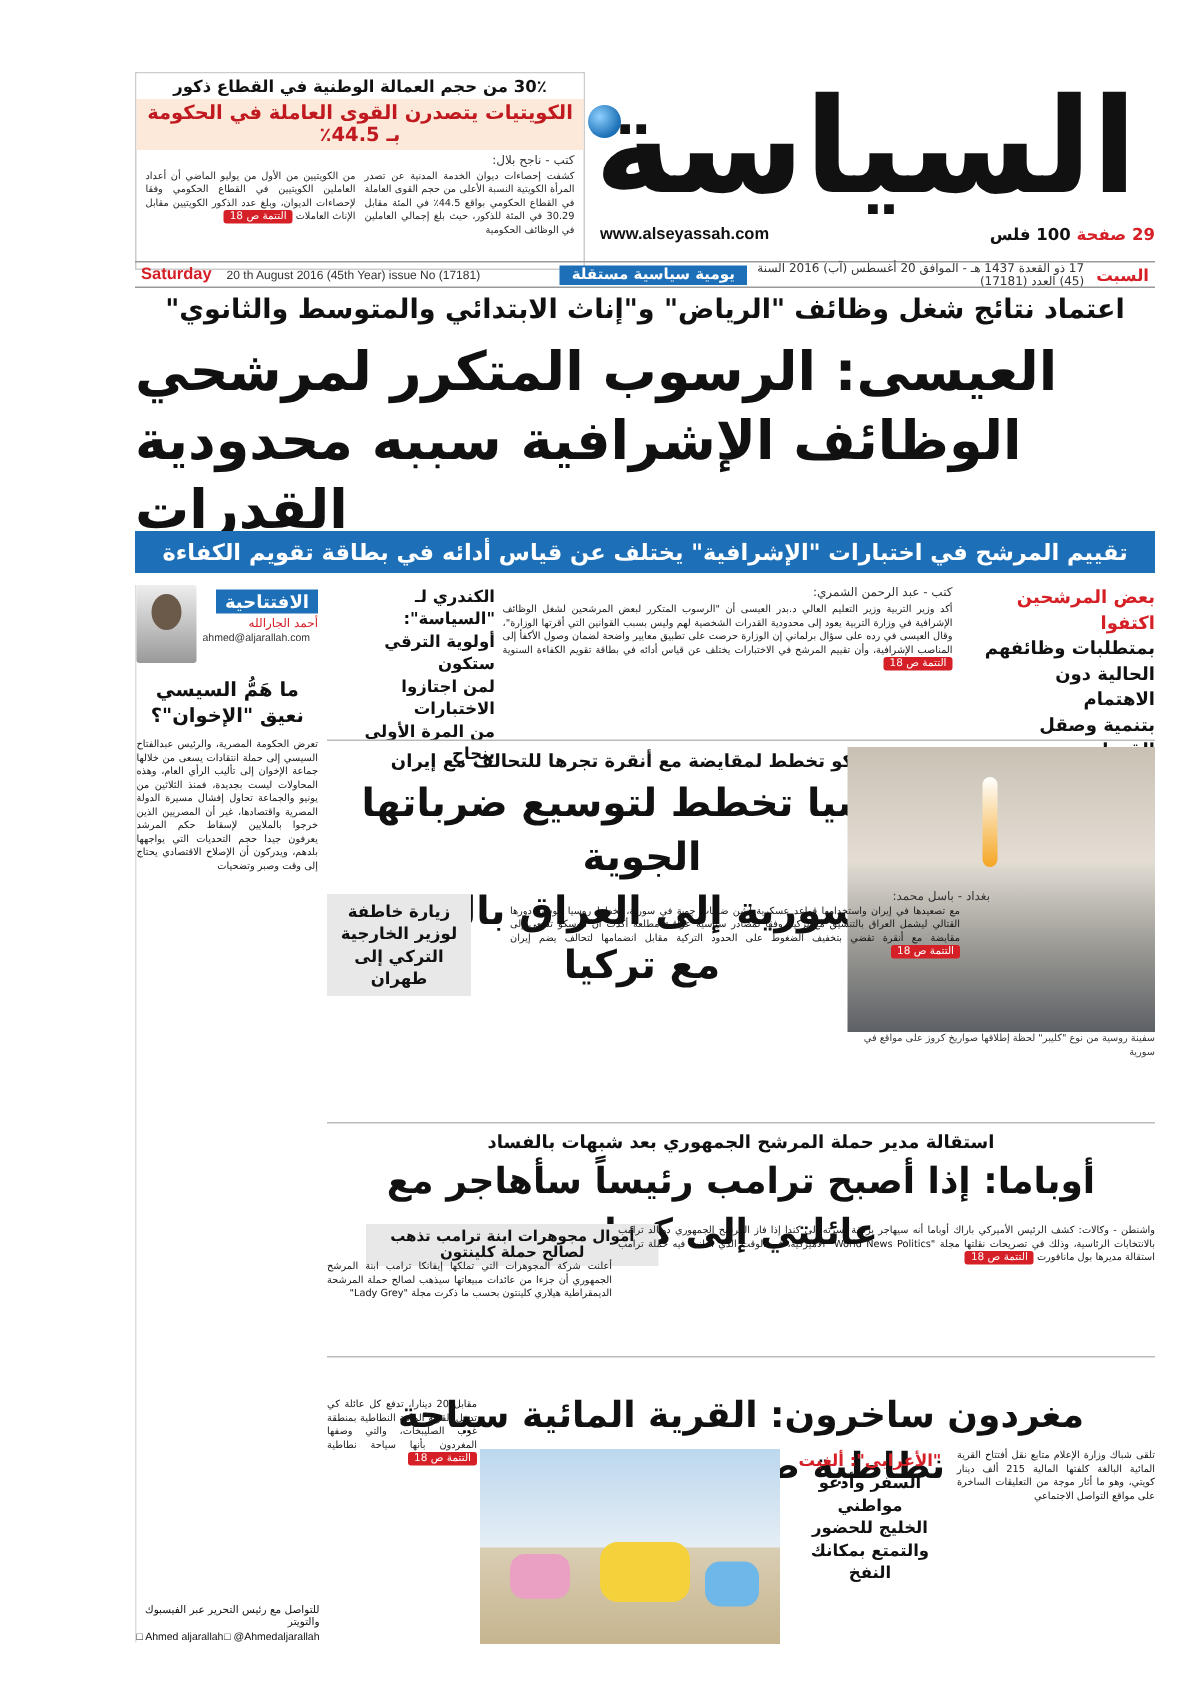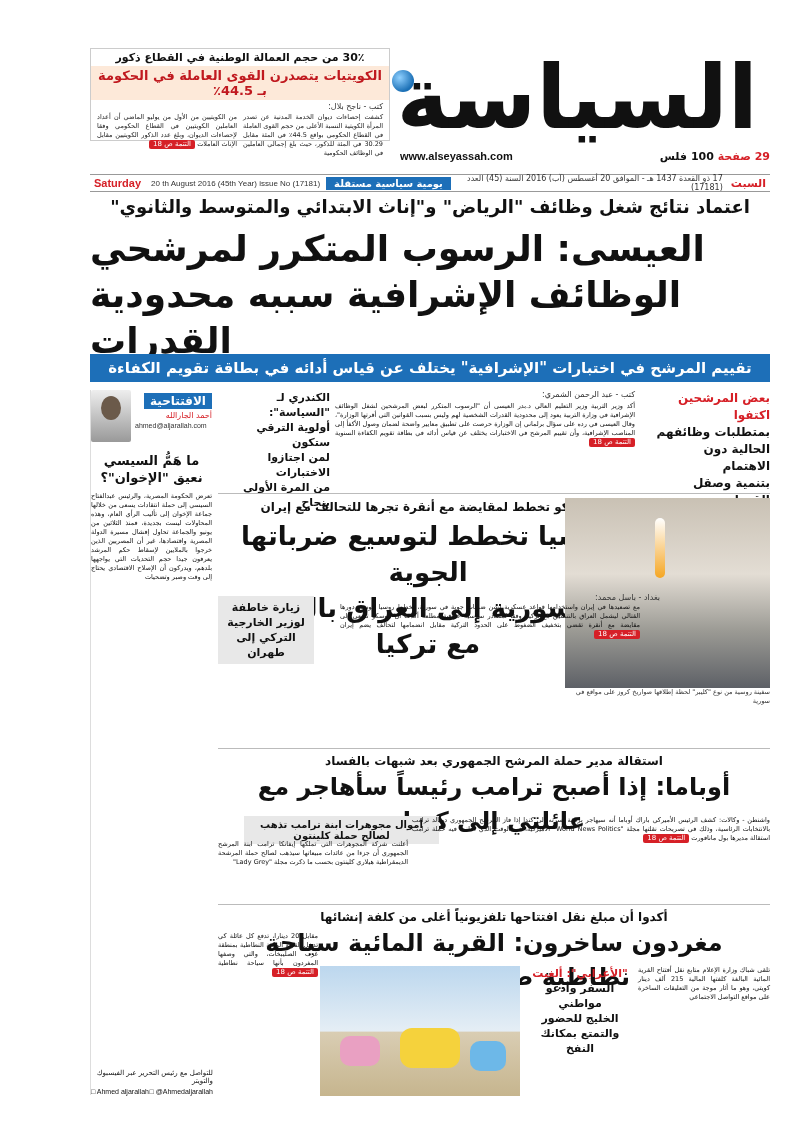--- a/index.html
+++ b/index.html
@@ -10,33 +10,33 @@
   
   .masthead { position: absolute; top: 0; left: 0; width: 680px; height: 125px; }
   .logo-wrap { position: absolute; right: 12px; top: 0; width: 370px; height: 110px; text-align: right; }
   .logo { font-family: "DejaVu Sans", sans-serif; font-weight: 900; font-size: 88px; line-height: 100px; color: #111; letter-spacing: -2px; }
   .globe { position: absolute; top: 22px; left: 4px; width: 22px; height: 22px; border-radius: 50%; background: radial-gradient(circle at 35% 35%, #8fd0ff, #1a6fb5 70%); }
   .site-row { position: absolute; top: 102px; right: 0; width: 370px; height: 20px; display: flex; justify-content: space-between; direction: ltr; }
   .site-url { font-size: 11px; font-weight: bold; font-family: "Liberation Sans", sans-serif; }
   .price { font-size: 11px; font-weight: bold; color: #111; direction: rtl; }
   .price .red { color: #d62027; }
 
-  .promo { position: absolute; left: 0; top: 0; width: 300px; height: 93px; border: 1px solid #ccc; background: #fff; }
+  .promo { position: absolute; left: 0; top: 0; width: 300px; height: 132px; border: 1px solid #ccc; background: #fff; }
   .promo-top { background: #fff; padding: 2px 6px; font-size: 11px; font-weight: bold; text-align: center; }
   .promo-title { background: #fde9d9; color: #c0191f; font-weight: 900; font-size: 13px; text-align: center; padding: 2px 4px; }
   .promo-byline { font-size: 8px; text-align: right; padding: 2px 6px; color: #333; }
   .promo-cols { display: flex; gap: 6px; padding: 0 6px; }
   .promo-cols p { font-size: 6.5px; line-height: 9px; flex: 1; text-align: justify; color: #222; }
   .more-badge { display: inline-block; background: #d62027; color: #fff; font-size: 7px; padding: 0 4px; border-radius: 2px; }
 
   
   .datebar { position: absolute; top: 126px; left: 0; width: 680px; height: 18px; border-top: 1px solid #999; border-bottom: 1px solid #999; display: flex; align-items: center; font-size: 8px; }
   .datebar .day-ar { color: #d62027; font-weight: bold; font-size: 11px; padding: 0 4px; }
   .datebar .hijri { flex: 1; padding: 0 4px; color: #333; }
-  .datebar .tagline { background: #1d6fb8; color: #fff; font-weight: bold; font-size: 10px; padding: 1px 8px; }
+  .datebar .tagline { background: #1d6fb8; color: #fff; font-weight: bold; font-size: 10px; padding: 1px 8px; margin-left: 47px; }
   .datebar .issue { direction: ltr; padding: 0 6px; color: #333; font-family: "Liberation Sans", sans-serif; font-size: 8px; }
   .datebar .day-en { direction: ltr; color: #d62027; font-weight: bold; font-size: 11px; padding: 0 4px; font-family: "Liberation Sans", sans-serif; }
 
   
   .kicker { position: absolute; top: 148px; left: 0; width: 680px; text-align: center; font-size: 18px; font-weight: 900; }
   .lead-h1 { position: absolute; top: 178px; left: 0; width: 680px; text-align: left; font-size: 36px; line-height: 46px; font-weight: 900; }
   .lead-sub { position: absolute; top: 306px; left: 0; width: 680px; height: 28px; background: #1d6fb8; color: #fff; text-align: center; font-weight: 900; font-size: 15px; line-height: 28px; }
 
   
   .col { position: absolute; }
@@ -214,21 +214,20 @@
   <div class="col ob-h1">أوباما: إذا أصبح ترامب رئيساً سأهاجر مع عائلتي إلى كندا</div>
   <div class="col ob-sub" style="top:768px;">أموال مجوهرات ابنة ترامب تذهب لصالح حملة كلينتون</div>
   <div class="col ob-body" style="top:768px;">
     <span>واشنطن - وكالات: كشف الرئيس الأميركي باراك أوباما أنه سيهاجر برفقة أسرته إلى كندا إذا فاز المرشح الجمهوري دونالد ترامب بالانتخابات الرئاسية، وذلك في تصريحات نقلتها مجلة "World News Politics" الأميركية، في الوقت الذي أعلنت فيه حملة ترامب استقالة مديرها بول مانافورت</span>
     <span class="more-badge">التتمة ص 18</span>
   </div>
   <div class="col ob-body2" style="top:792px;">أعلنت شركة المجوهرات التي تملكها إيفانكا ترامب ابنة المرشح الجمهوري أن جزءا من عائدات مبيعاتها سيذهب لصالح حملة المرشحة الديمقراطية هيلاري كلينتون بحسب ما ذكرت مجلة "Lady Grey"</div>
 
   <div class="rule" style="top:856px; left:128px; width:552px;"></div>
 
-  <div class="col du-kicker">أكدوا أن مبلغ نقل افتتاحها تلفزيونياً أغلى من كلفة إنشائها</div>
   <div class="col du-h1">مغردون ساخرون: القرية المائية سياحة نطاطية صكت على دبي</div>
   <div class="col du-right">
     <span>تلقى شباك وزارة الإعلام متابع نقل أفتتاح القرية المائية البالغة كلفتها المالية 215 ألف دينار كويتي، وهو ما أثار موجة من التعليقات الساخرة على مواقع التواصل الاجتماعي</span>
   </div>
   <div class="col du-box">
     <h4>
       <span class="red">"الأعرابي": ألغيت</span><br>
       <span>السفر وأدعو مواطني</span><br>
       <span>الخليج للحضور</span><br>
       <span>والتمتع بمكانك النفخ</span>

